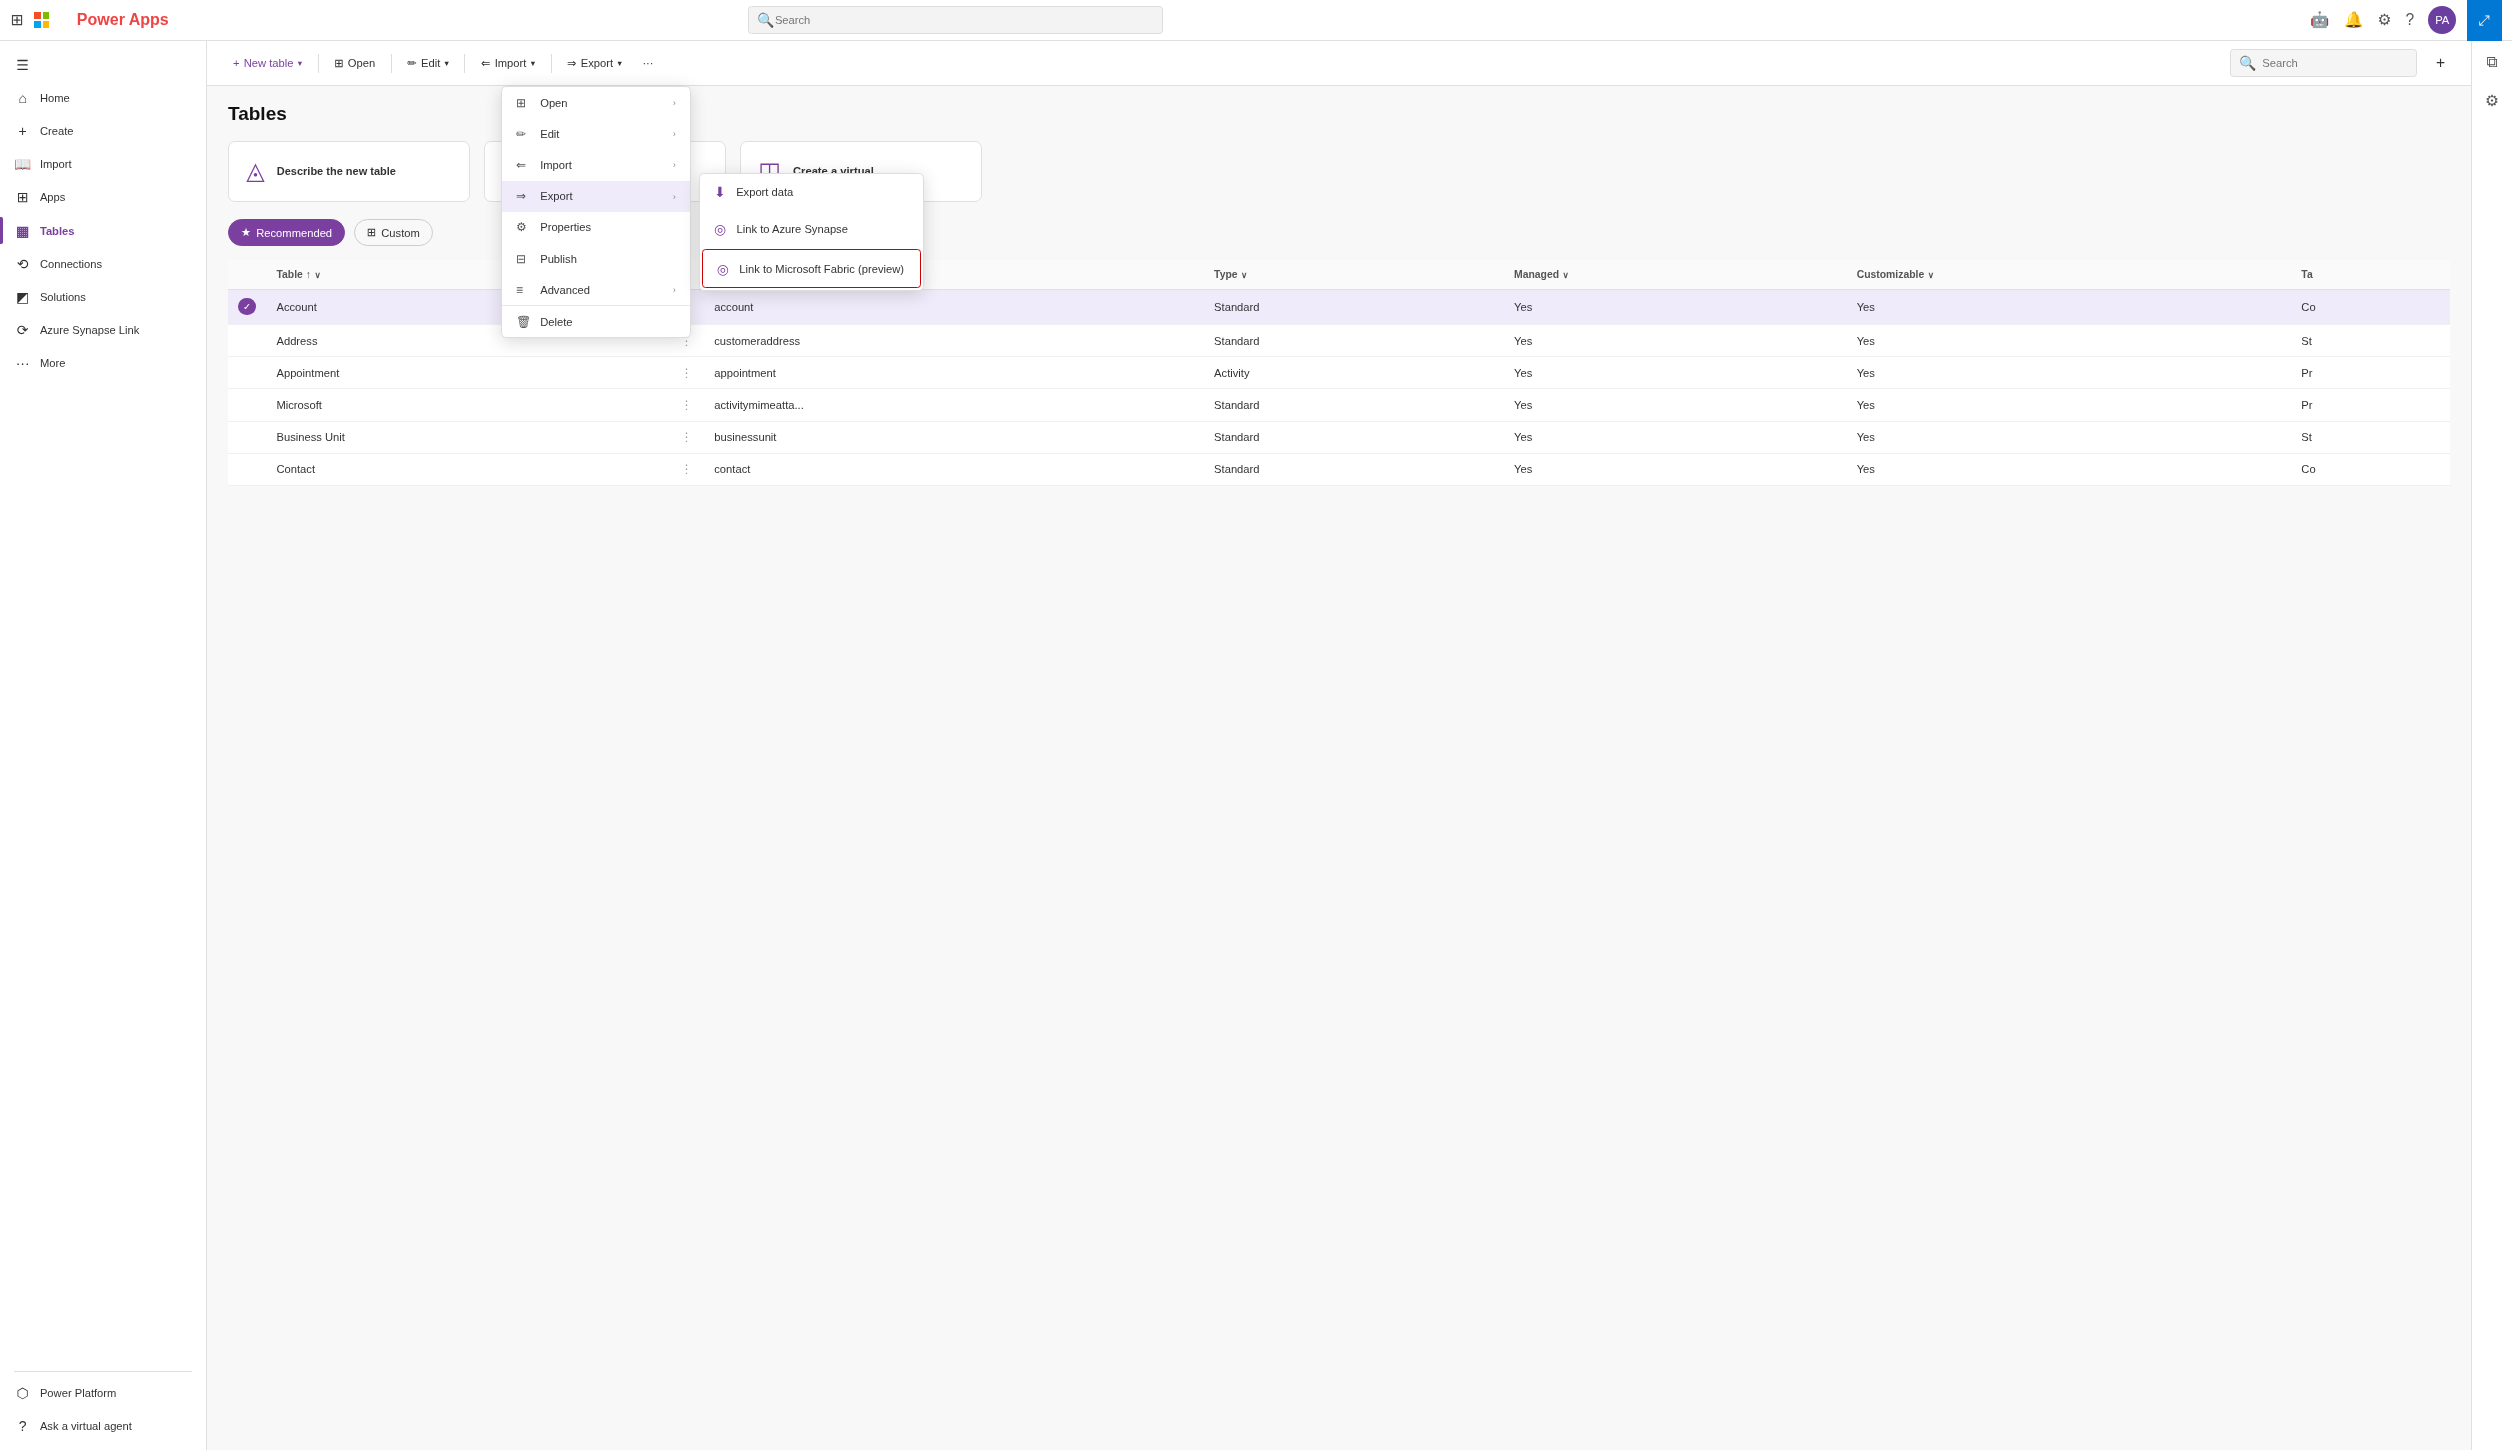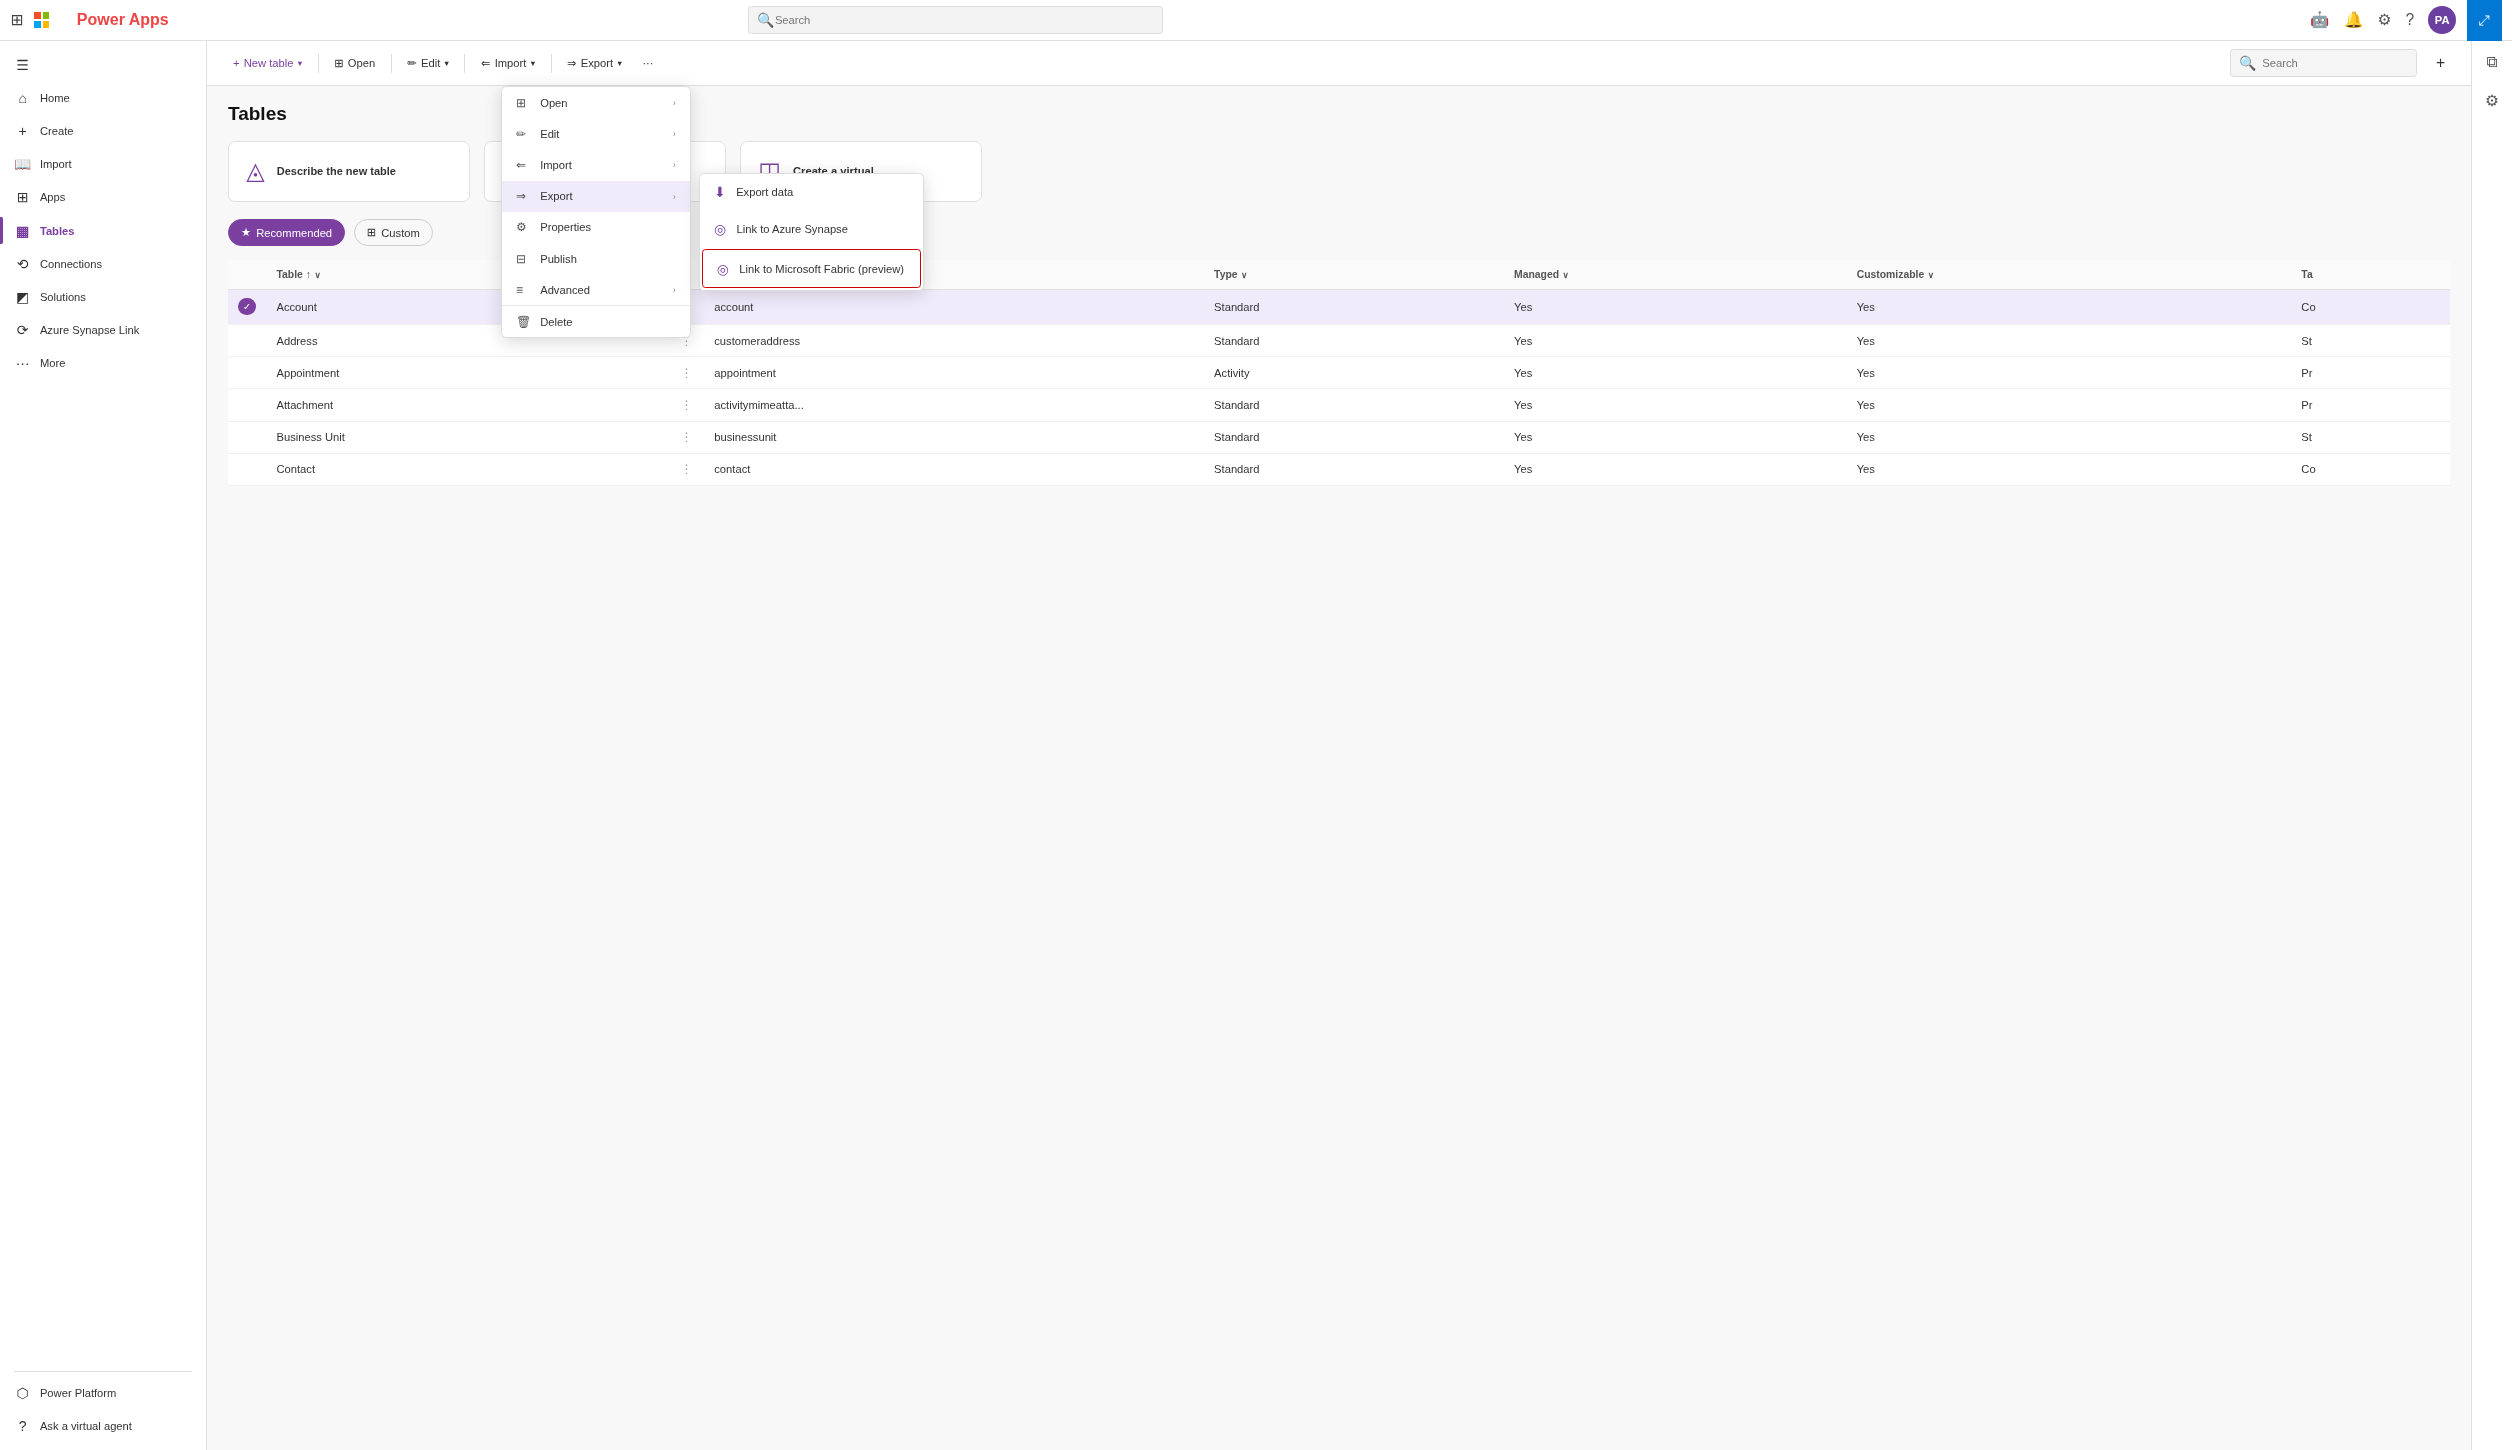--- a/index.html
+++ b/index.html
@@ -29,21 +29,21 @@
     .topbar-appname { font-size: 16px; font-weight: 600; color: #ef4444; margin-left: 17px; }
     .topbar-search {
       flex: 1; max-width: 415px; margin: 0 auto;
       display: flex; align-items: center;
       background: #f3f3f3; border: 0.9px solid #ddd; border-radius: 3.5px;
       padding: 0 8.6px; height: 28px;
     }
     .topbar-search input { border: none; background: transparent; outline: none; font-size: 11.2px; width: 100%; }
     .topbar-icons { margin-left: auto; display: flex; align-items: center; gap: 14px; }
     .topbar-icon { color: #555; font-size: 15.6px; cursor: pointer; }
-    .avatar { width: 28px; height: 28px; border-radius: 50%; background: #6b3fa0; display: flex; align-items: center; justify-content: center; color: #fff; font-size: 11.2px; font-weight: 700; cursor: pointer; overflow: hidden; }
+    .avatar { width: 28px; height: 28px; border-radius: 50%; background: #6b3fa0; display: flex; align-items: center; justify-content: center; color: #fff; font-size: 11.2px; font-weight: 400; cursor: pointer; overflow: hidden; }
     .topbar-right-strip { width: 35px; background: #0078d4; height: 41px; display: flex; align-items: center; justify-content: center; }
     .topbar-right-strip span { color: white; font-size: 15.6px; }
 
     
     .layout { display: flex; padding-top: 41px; height: 100vh; }
 
     
     .sidebar {
       width: 207px; background: #fff;
       border-right: 0.9px solid #e0e0e0;
@@ -398,21 +398,21 @@
       <td>appointment</td>
       <td>Activity</td>
       <td>Yes</td>
       <td>Yes</td>
       <td>Pr</td>
     </tr>
             <tr>
       <td>
         
       </td>
-      <td>Attachment</td>
+      <td>Microsoft</td>
       <td><span class="row-dots">⋮</span></td>
       <td>activitymimeatta...</td>
       <td>Standard</td>
       <td>Yes</td>
       <td>Yes</td>
       <td>Pr</td>
     </tr>
             <tr>
       <td>
         

